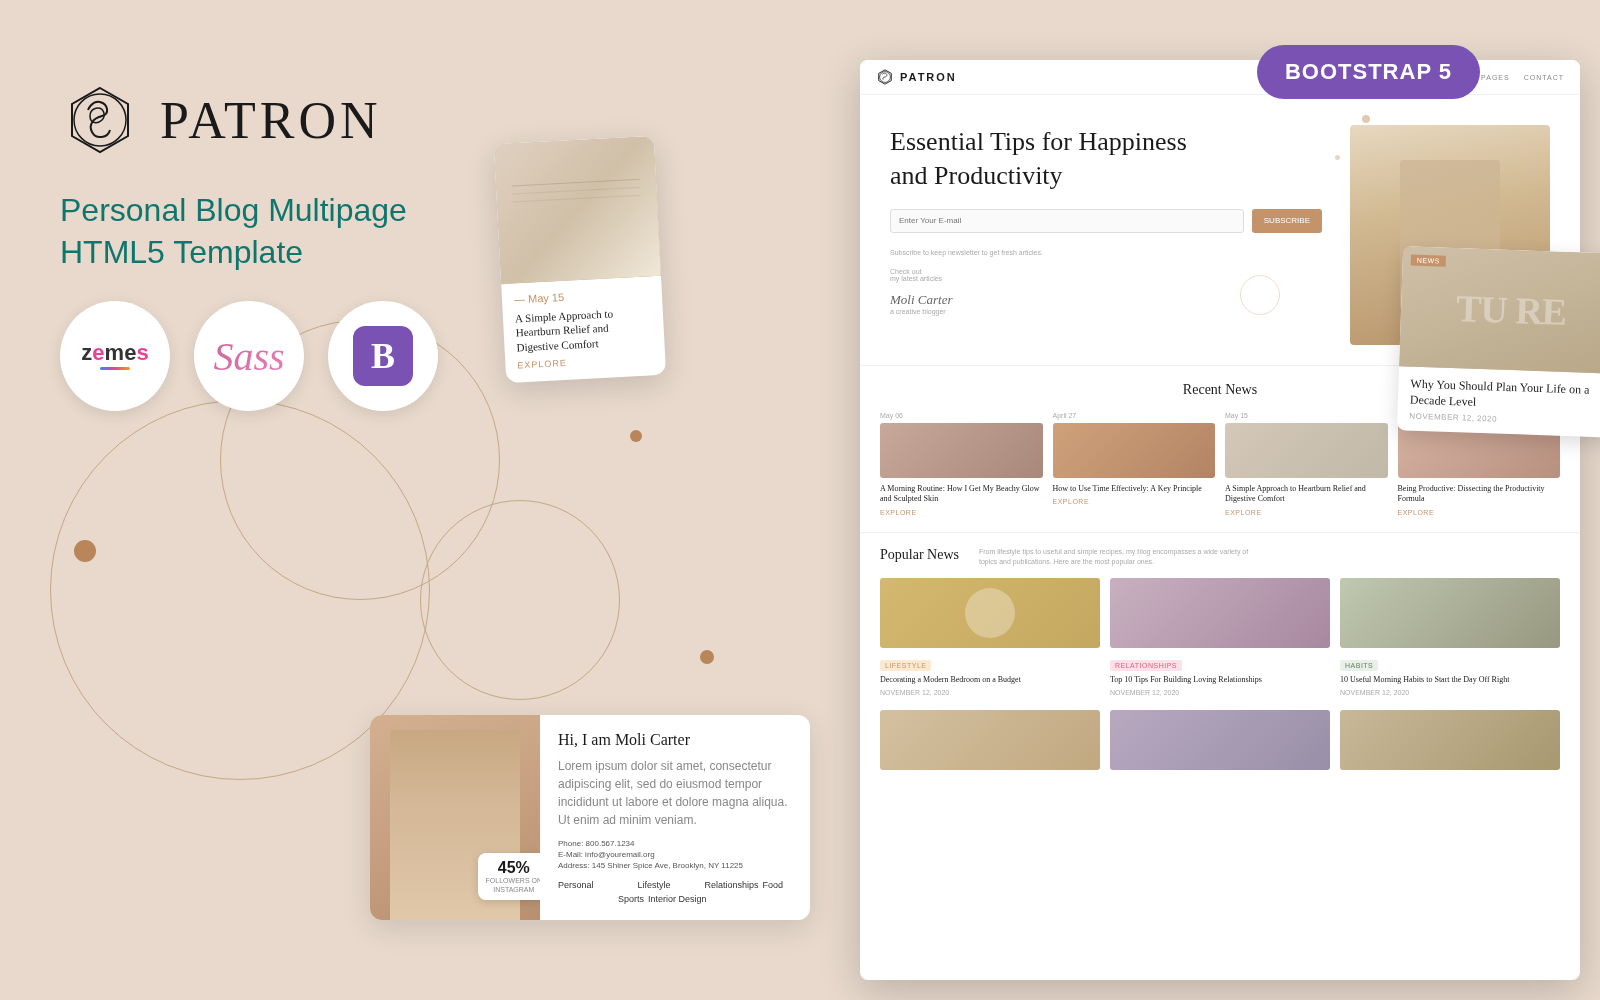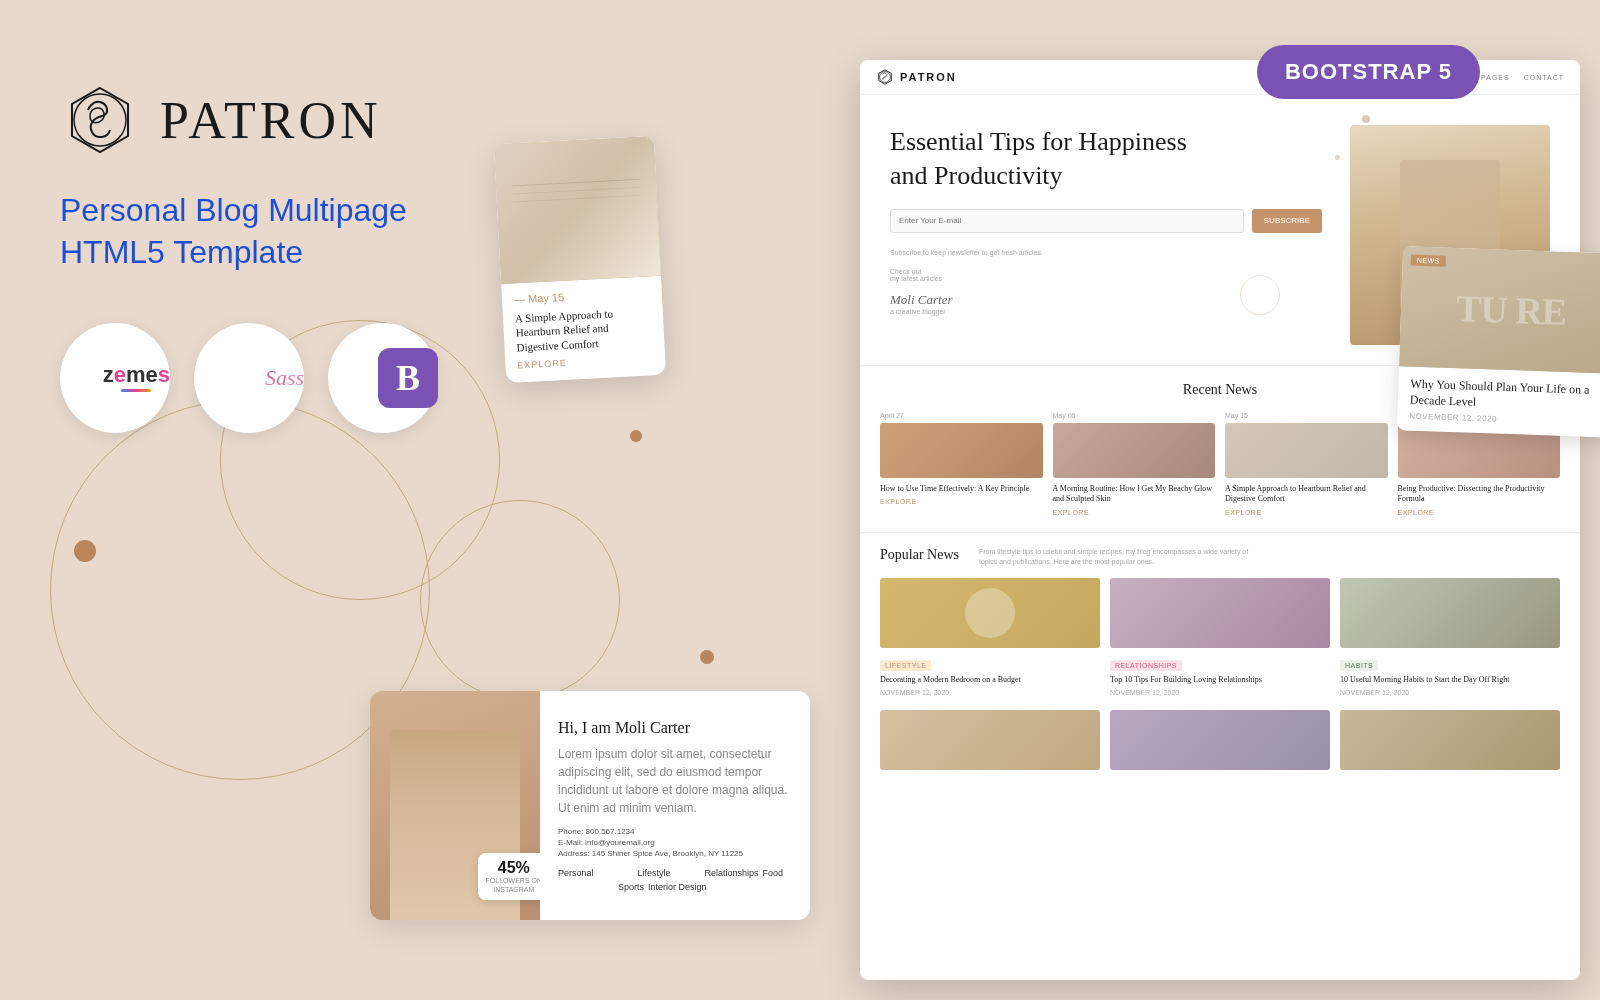--- a/index.html
+++ b/index.html
@@ -51,40 +51,40 @@
       font-size: 52px;
       font-weight: 400;
       letter-spacing: 4px;
       color: #1a1a1a;
     }
 
     .tagline {
       font-family: Arial, sans-serif;
       font-size: 32px;
       font-weight: 400;
-      color: #1d4ed8;
+      color: #0f766e;
       line-height: 1.3;
-      margin-bottom: 50px;
+      margin-bottom: 28px;
     }
 
     
     .badges-row {
       display: flex;
       gap: 24px;
       align-items: center;
     }
 
     .badge-circle {
       width: 110px;
       height: 110px;
       border-radius: 50%;
       background: white;
       display: flex;
       align-items: center;
-      justify-content: flex-end;
+      justify-content: center;
       box-shadow: 0 4px 15px rgba(0,0,0,0.1);
     }
 
     
     .bootstrap-badge {
       background: #7952b3;
       color: white;
       font-size: 36px;
       font-weight: 700;
       width: 60px;
@@ -216,21 +216,21 @@
     }
 
     .follower-label {
       font-size: 7px;
       color: #888;
       text-transform: uppercase;
       line-height: 1.2;
     }
 
     .about-card-content {
-      padding: 28px 18px;
+      padding: 16px 18px;
       flex: 1;
     }
 
     .about-card-title {
       font-family: 'Georgia', serif;
       font-size: 16px;
       color: #1a1a1a;
       margin-bottom: 8px;
     }
 
@@ -643,21 +643,21 @@
     <div class="badge-circle">
       <div style="text-align:center;">
         <div style="font-family:Arial,sans-serif;font-size:22px;font-weight:700;color:#333;line-height:1;">
           z<span style="color:#e84393;">e</span>me<span style="color:#e84393;">s</span>
         </div>
         <div style="width:30px;height:3px;background:linear-gradient(90deg,#3b82f6,#e84393,#f59e0b);margin:3px auto 0;border-radius:2px;"></div>
       </div>
     </div>
 
     <div class="badge-circle">
-      <span style="font-family:Georgia,serif;font-size:22px;font-style:italic;background:linear-gradient(135deg,#cc6699,#e87db8);-webkit-background-clip:text;-webkit-text-fill-color:transparent;">Sass</span>
+      <span style="font-family:Georgia,serif;font-size:40px;font-style:italic;background:linear-gradient(135deg,#cc6699,#e87db8);-webkit-background-clip:text;-webkit-text-fill-color:transparent;">Sass</span>
     </div>
 
     <div class="badge-circle">
       <div class="bootstrap-badge">B</div>
     </div>
   </div>
 </div>
 
 <div class="phone-mockup">
   <div class="phone-img-placeholder">
@@ -742,32 +742,32 @@
     <div style="position:absolute;right:210px;top:20px;width:8px;height:8px;border-radius:50%;background:#c4936a;opacity:0.5;"></div>
     <div style="position:absolute;right:240px;top:60px;width:5px;height:5px;border-radius:50%;background:#c4936a;opacity:0.4;"></div>
     <div style="position:absolute;right:300px;top:180px;width:40px;height:40px;border-radius:50%;border:1px solid #c4936a;opacity:0.3;"></div>
   </div>
 
   <div class="mockup-section">
     <div class="mockup-section-title">Recent News</div>
     <div class="mockup-news-grid">
 
       <div class="mockup-news-item">
+        <div class="mockup-news-date">May 06</div>
+        <div class="mockup-news-img img-warm-2" style="border-radius:3px;height:55px;"></div>
+        <div class="mockup-news-title">A Morning Routine: How I Get My Beachy Glow and Sculpted Skin</div>
+        <div class="mockup-news-explore">EXPLORE</div>
+      </div>
+
+      <div class="mockup-news-item">
         <div class="mockup-news-date">April 27</div>
         <div class="mockup-news-img img-warm-1" style="border-radius:3px;height:55px;position:relative;overflow:hidden;">
           <div style="position:absolute;inset:0;background:linear-gradient(135deg,#c4936a55,#80604040);"></div>
         </div>
         <div class="mockup-news-title">How to Use Time Effectively: A Key Principle</div>
-        <div class="mockup-news-explore">EXPLORE</div>
-      </div>
-
-      <div class="mockup-news-item">
-        <div class="mockup-news-date">May 06</div>
-        <div class="mockup-news-img img-warm-2" style="border-radius:3px;height:55px;"></div>
-        <div class="mockup-news-title">A Morning Routine: How I Get My Beachy Glow and Sculpted Skin</div>
         <div class="mockup-news-explore">EXPLORE</div>
       </div>
 
       <div class="mockup-news-item">
         <div class="mockup-news-date">May 15</div>
         <div class="mockup-news-img img-warm-3" style="border-radius:3px;height:55px;background:linear-gradient(135deg,#d4c8b8,#c0b8a8);"></div>
         <div class="mockup-news-title">A Simple Approach to Heartburn Relief and Digestive Comfort</div>
         <div class="mockup-news-explore">EXPLORE</div>
       </div>
 

